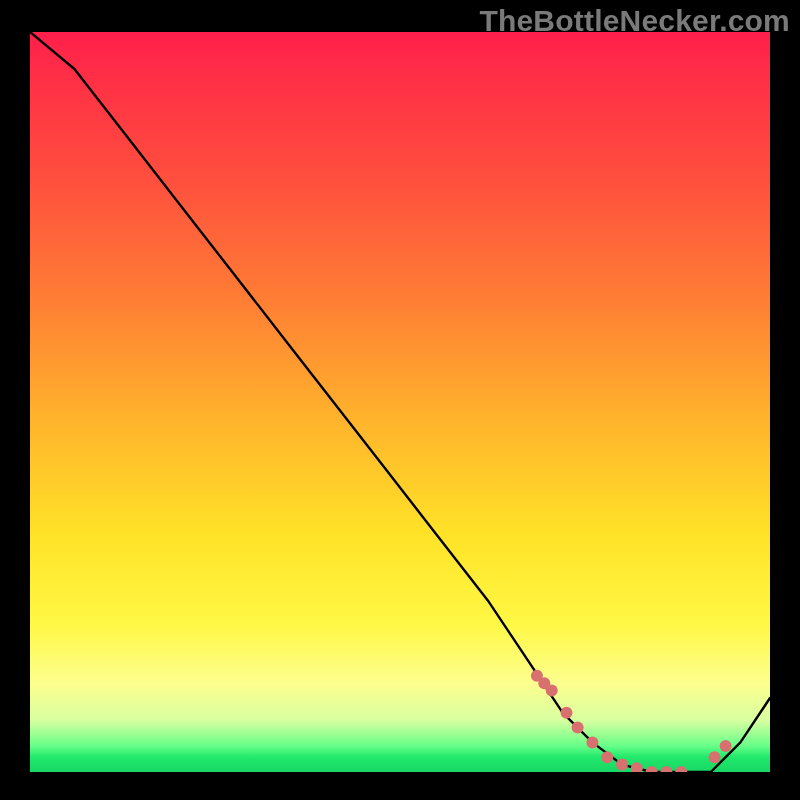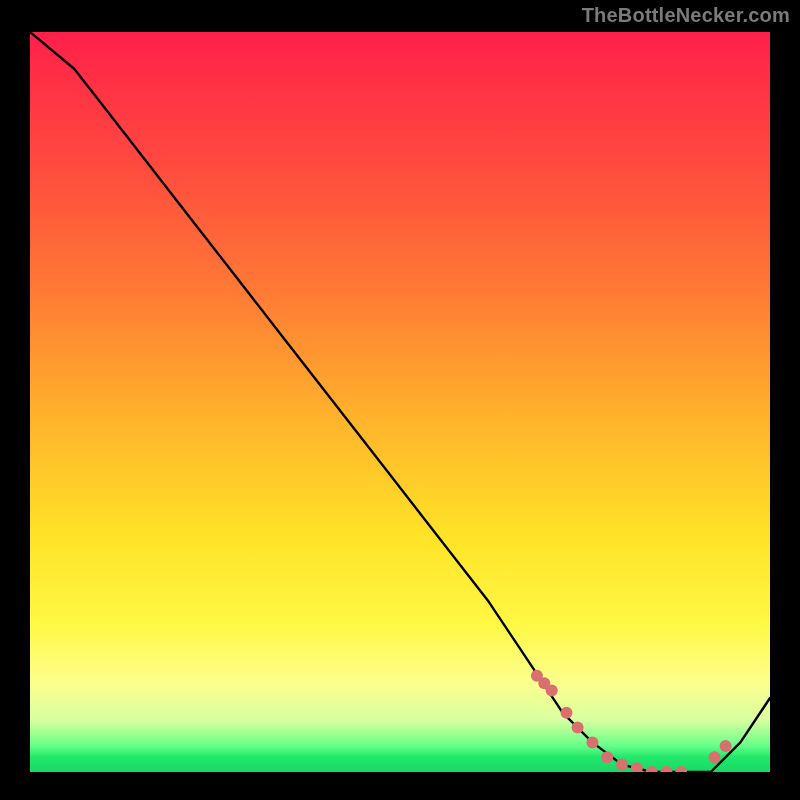--- a/index.html
+++ b/index.html
@@ -15,21 +15,21 @@
     position: relative;
     width: 800px;
     height: 800px;
     background: #000;
   }
   .attribution {
     position: absolute;
     top: 4px;
     right: 10px;
     color: #7a7a7a;
-    font-size: 20px;
+    font-size: 30px;
     font-weight: 600;
     letter-spacing: 0.2px;
   }
   .plot {
     position: absolute;
     
     left: 30px;
     top: 32px;
     width: 740px;
     height: 740px;

